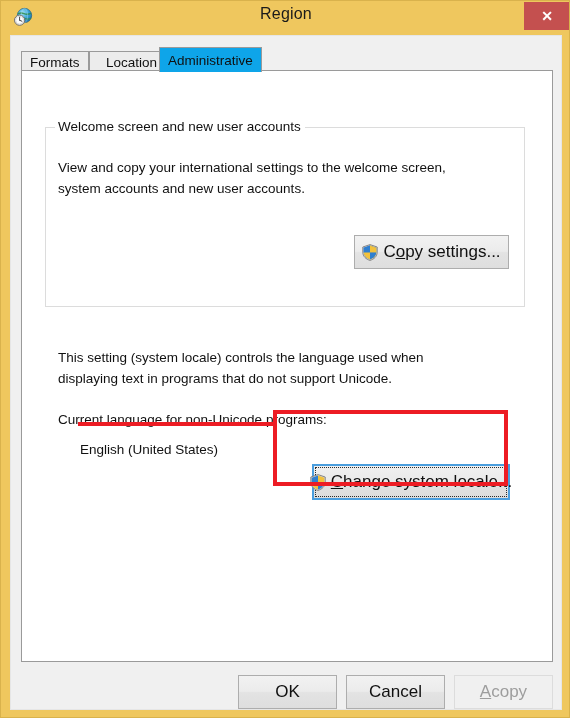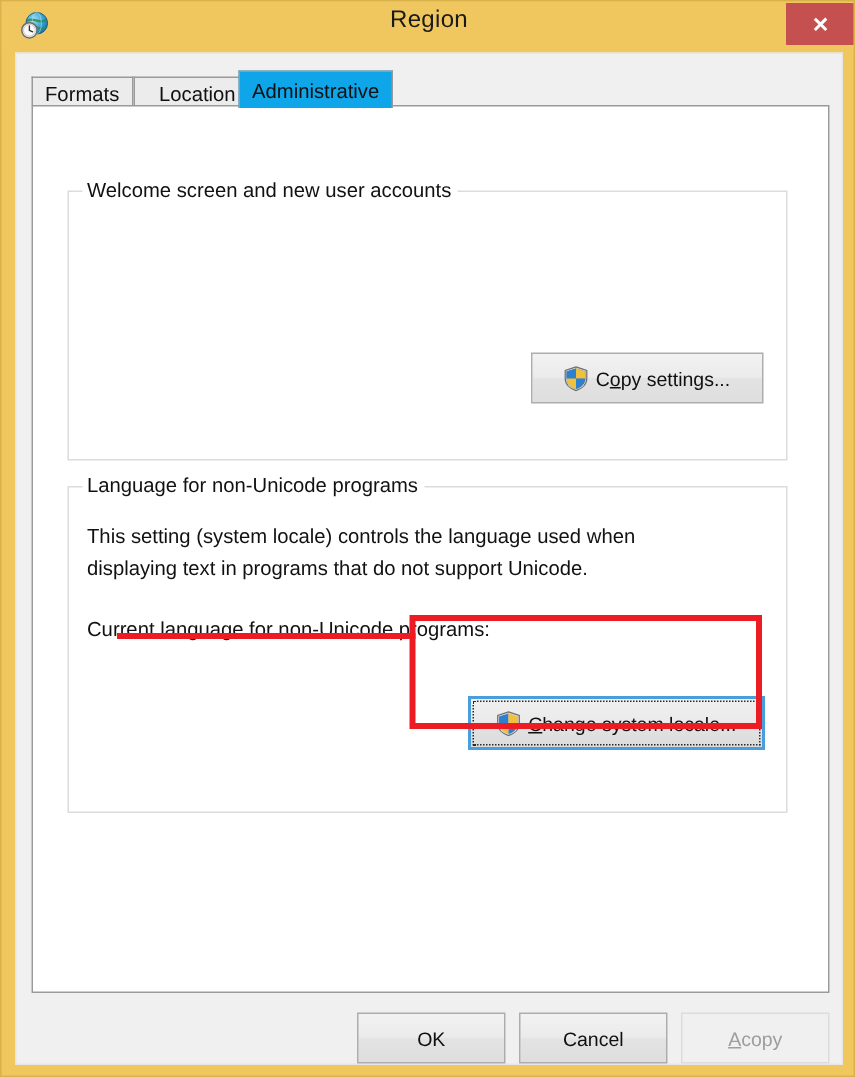--- a/index.html
+++ b/index.html
@@ -170,21 +170,21 @@
     vertical-align: -3px;
     margin-right: 5px;
   }
 
   
   .btn {
     position: absolute;
     box-sizing: border-box;
     background: linear-gradient(to bottom, #f2f2f2 0%, #ebebeb 48%, #e3e3e3 52%, #dedede 100%);
     border: 1px solid #adadad;
-    font-size: 13px;
+    font-size: 17px;
     color: #101010;
     font-family: "Liberation Sans", sans-serif;
     cursor: default;
     white-space: nowrap;
     display: flex;
     align-items: center;
     justify-content: center;
     padding: 16px;
   }
   .btn:disabled, .btn.disabled {
@@ -293,48 +293,50 @@
         <span>Administrative</span>
       </div>
     </div>
 
     <div id="tabpage"></div>
 
     <fieldset class="groupbox" id="group-welcome">
       <span class="group-title">Welcome screen and new user accounts</span>
     </fieldset>
 
+    <div class="body-text" id="welcome-desc">
+      <div>View and copy your international settings to the welcome screen,</div>
+      <div>system accounts and new user accounts.</div>
+    </div>
 
     <button class="btn" id="btn-copy-settings">
       <span class="shield">
         <svg width="16" height="17" viewBox="0 0 16 17">
           <path d="M8 0.6 L15.2 3.0 L15.2 8.2 C15.2 12.4 11.9 15.3 8 16.4 C4.1 15.3 0.8 12.4 0.8 8.2 L0.8 3.0 Z" fill="#d8d8d8" stroke="#6e6e6e" stroke-width="0.8"></path>
           <path d="M8 1.6 L14.3 3.7 L14.3 8.2 C14.3 11.8 11.4 14.4 8 15.4 Z" fill="#f2c13c"></path>
           <path d="M8 1.6 L1.7 3.7 L1.7 8.2 C1.7 11.8 4.6 14.4 8 15.4 Z" fill="#2f7fd0"></path>
           <path d="M8 1.6 L14.3 3.7 L14.3 8.4 L8 8.4 Z" fill="#2f7fd0"></path>
           <path d="M8 8.4 L14.3 8.4 L14.3 8.2 C14.3 11.8 11.4 14.4 8 15.4 Z" fill="#f2c13c"></path>
           <path d="M8 1.6 L1.7 3.7 L1.7 8.4 L8 8.4 Z" fill="#2f7fd0"></path>
           <path d="M1.7 8.4 L8 8.4 L8 15.4 C4.6 14.4 1.7 11.8 1.7 8.2 Z" fill="#f2c13c"></path>
           <path d="M8 1.6 L14.3 3.7 L14.3 8.4 L8 8.4 Z" fill="#f2c13c"></path>
           <path d="M8 8.4 L8 15.4 C11.4 14.4 14.3 11.8 14.3 8.2 L14.3 8.4 Z" fill="#2f7fd0"></path>
         </svg>
       </span>
       <span><span>C</span><span class="accel">o</span><span>py settings...</span></span>
     </button>
 
-    <fieldset class="groupbox" id="group-language">
-      <span class="group-title">Language for non-Unicode programs</span>
-    </fieldset>
 
     <div class="body-text" id="lang-desc">
       <div>This setting (system locale) controls the language used when</div>
       <div>displaying text in programs that do not support Unicode.</div>
     </div>
 
     <div class="body-text" id="lang-current-label">Current language for non-Unicode programs:</div>
+    <div class="body-text" id="lang-value">English (United States)</div>
 
     <button class="btn" id="btn-change-locale">
       <span class="focus-ring"></span>
       <span class="shield">
         <svg width="16" height="17" viewBox="0 0 16 17">
           <path d="M8 0.6 L15.2 3.0 L15.2 8.2 C15.2 12.4 11.9 15.3 8 16.4 C4.1 15.3 0.8 12.4 0.8 8.2 L0.8 3.0 Z" fill="#d8d8d8" stroke="#6e6e6e" stroke-width="0.8"></path>
           <path d="M8 1.6 L1.7 3.7 L1.7 8.4 L8 8.4 Z" fill="#2f7fd0"></path>
           <path d="M1.7 8.4 L8 8.4 L8 15.4 C4.6 14.4 1.7 11.8 1.7 8.2 Z" fill="#f2c13c"></path>
           <path d="M8 1.6 L14.3 3.7 L14.3 8.4 L8 8.4 Z" fill="#f2c13c"></path>
           <path d="M8 8.4 L14.3 8.4 L14.3 8.2 C14.3 11.8 11.4 14.4 8 15.4 Z" fill="#2f7fd0"></path>

